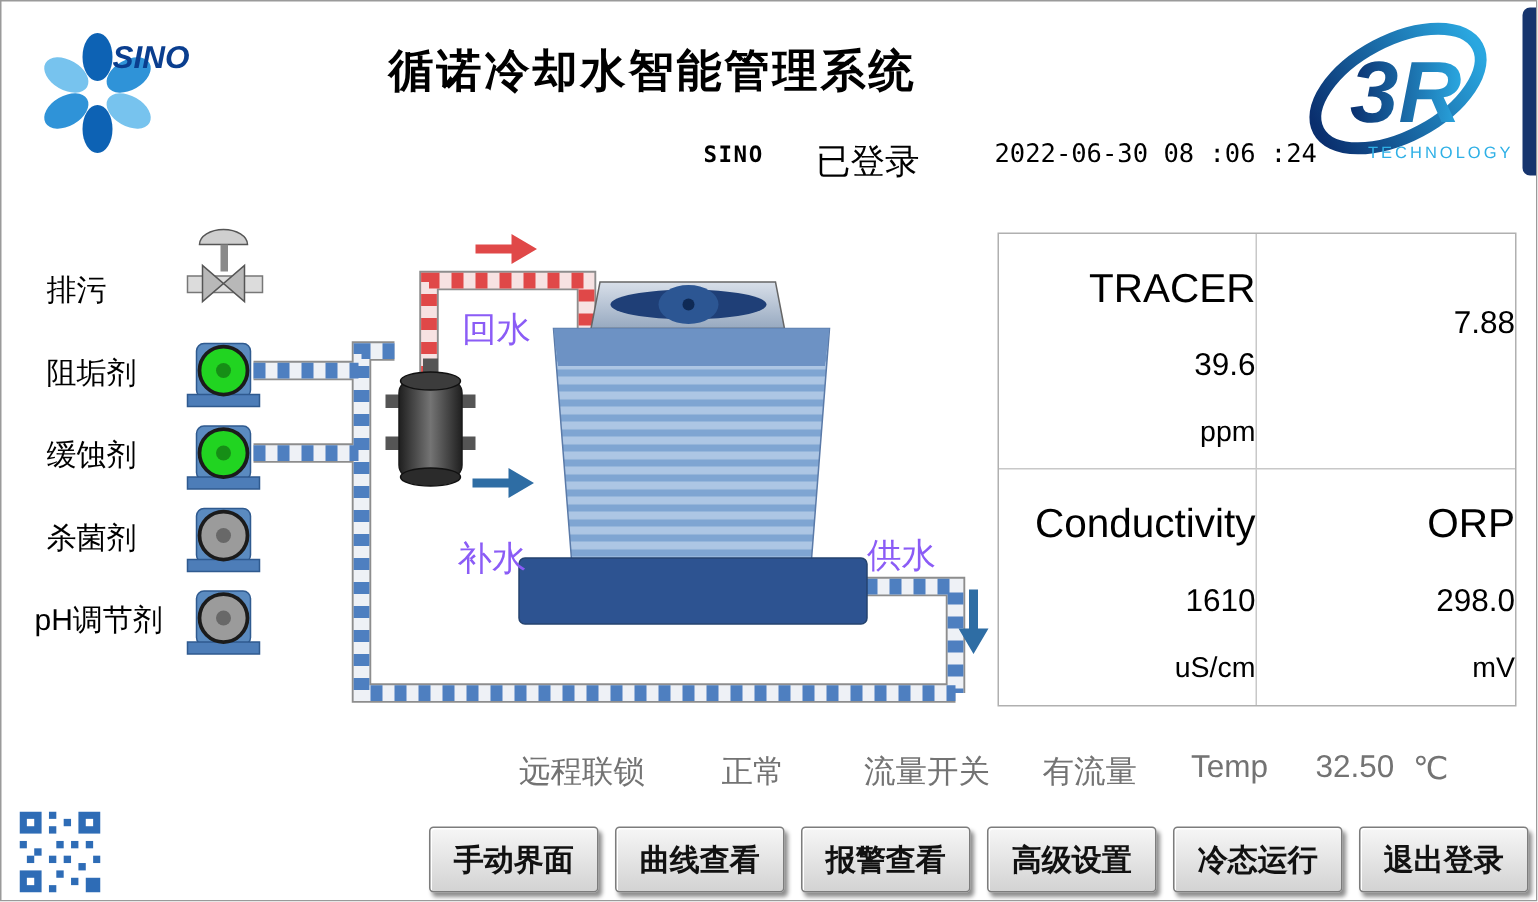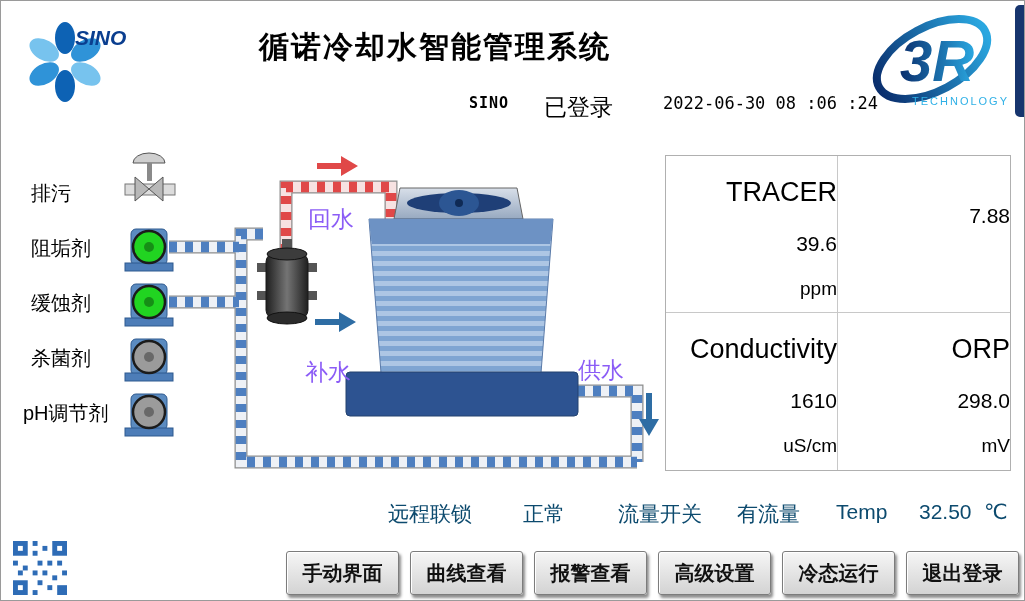--- a/index.html
+++ b/index.html
@@ -30,21 +30,21 @@
            border:1px solid #b0b0b0; display:grid;
            grid-template-columns:172px 1fr; grid-template-rows:1fr 1fr; }
   .cell { text-align:right; padding-top:22px; }
   .cell.br { border-right:1px solid #c8c8c8; }
   .cell.bb { border-bottom:1px solid #c8c8c8; }
   .r-name { font-size:27px; color:#000; line-height:1.05; }
   .r-value { font-size:21px; margin-top:26px; }
   .r-unit { font-size:19px; margin-top:22px; min-height:20px; }
 
   
-  .st { position:absolute; top:499px; font-size:21px; color:#0c4a6e; white-space:nowrap;margin-left:42px; }
+  .st { position:absolute; top:499px; font-size:21px; color:#737373; white-space:nowrap; }
 
   
   .btn-row { position:absolute; left:285px; top:550px; display:flex; gap:11px; }
   .hmi-btn { width:113px; height:44px; font-family:Liberation Serif, serif; font-size:20px; font-weight:700;
              color:#111; background:linear-gradient(#f6f6f6,#d3d3d3);
              border:1px solid #7c7c7c; border-radius:3px;
              box-shadow:2px 3px 3px rgba(0,0,0,.45), inset 1px 1px 0 #ffffff;
              cursor:pointer; }
   .qr { position:absolute; left:12px; top:540px; }
   svg { display:block; }

